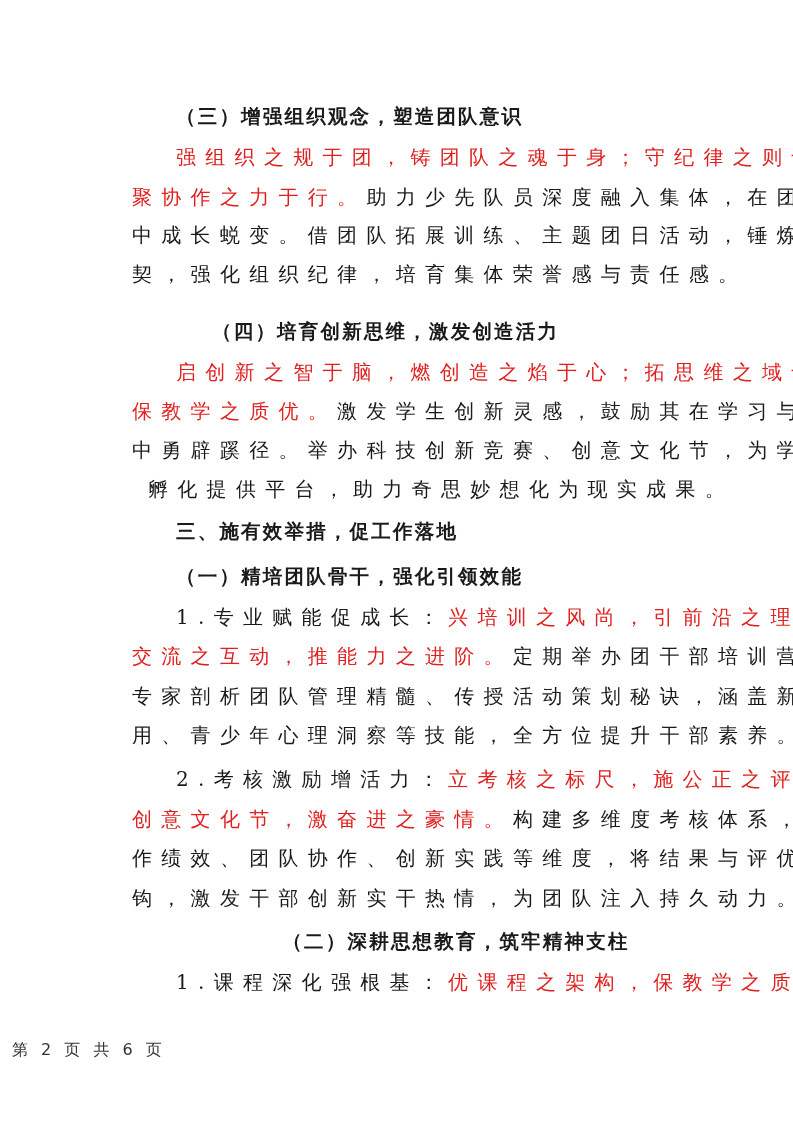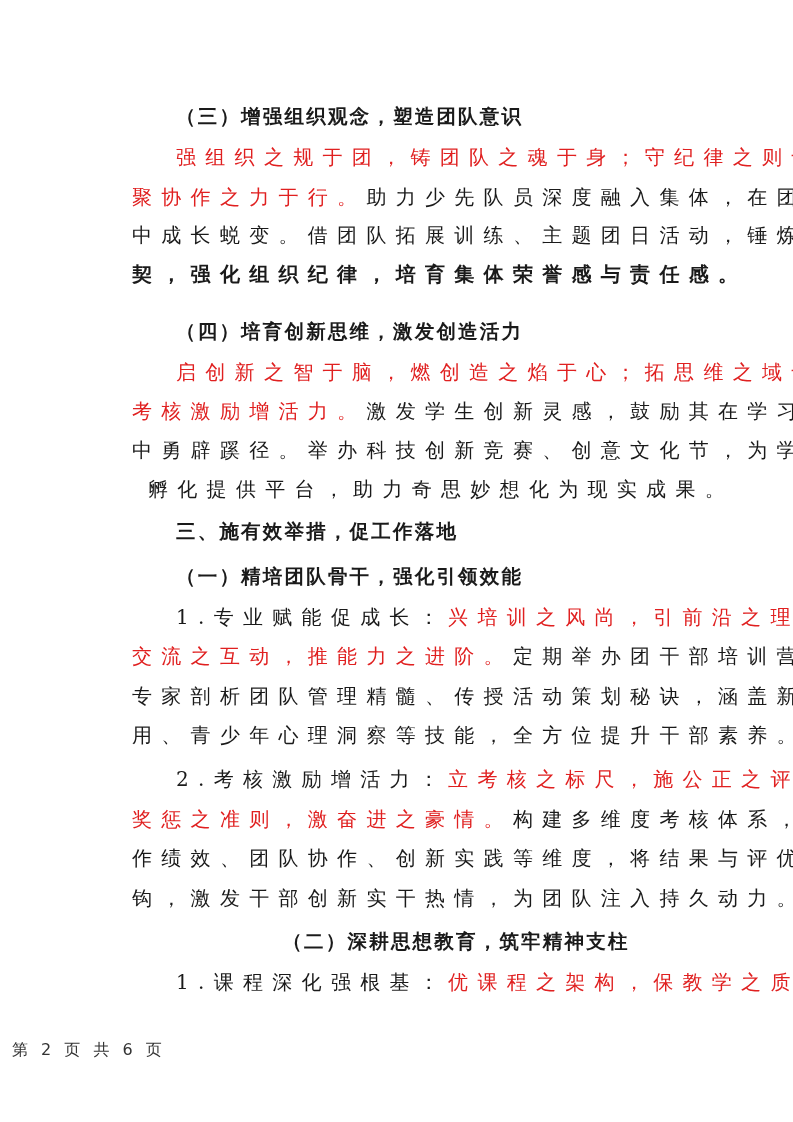--- a/index.html
+++ b/index.html
@@ -17,33 +17,33 @@
 </style>
 </head>
 <body>
 
 <div class="page">
   <div id="content">
       <div class="line indent heading" style="top: 102px;"><span class="black">（三）增强组织观念，塑造团队意识</span></div>
       <div class="line indent" style="top: 142px;"><span class="red">强组织之规于团，铸团队之魂于身；守纪律之则于内，</span></div>
       <div class="line" style="top: 182px;"><span class="red">聚协作之力于行。</span><span class="black">助力少先队员深度融入集体，在团队协作</span></div>
       <div class="line" style="top: 220px;"><span class="black">中成长蜕变。借团队拓展训练、主题团日活动，锤炼团队默</span></div>
-      <div class="line" style="top: 259px; font-weight: bold;"><span class="black">契，强化组织纪律，培育集体荣誉感与责任感。</span></div>
-      <div class="line indent heading" style="top: 317px;"><span class="black">（四）培育创新思维，激发创造活力</span></div>
+      <div class="line" style="top: 259px;"><span class="black">契，强化组织纪律，培育集体荣誉感与责任感。</span></div>
+      <div class="line indent heading" style="top: 317px; margin-left: 36px;"><span class="black">（四）培育创新思维，激发创造活力</span></div>
       <div class="line indent" style="top: 357px;"><span class="red">启创新之智于脑，燃创造之焰于心；拓思维之域于学，</span></div>
-      <div class="line" style="top: 396px;"><span class="red">考核激励增活力。</span><span class="black">激发学生创新灵感，鼓励其在学习与生活</span></div>
+      <div class="line" style="top: 396px;"><span class="red">保教学之质优。</span><span class="black">激发学生创新灵感，鼓励其在学习与生活</span></div>
       <div class="line" style="top: 435px;"><span class="black">中勇辟蹊径。举办科技创新竞赛、创意文化节，为学生创意</span></div>
       <div class="line" style="top: 474px; margin-left: 16px;"><span class="black">孵化提供平台，助力奇思妙想化为现实成果。</span></div>
       <div class="line indent heading" style="top: 517px;"><span class="black">三、施有效举措，促工作落地</span></div>
       <div class="line indent heading" style="top: 562px;"><span class="black">（一）精培团队骨干，强化引领效能</span></div>
       <div class="line indent" style="top: 602px;"><span class="black">1.专业赋能促成长：</span><span class="red">兴培训之风尚，引前沿之理念；促</span></div>
       <div class="line" style="top: 641px;"><span class="red">交流之互动，推能力之进阶。</span><span class="black">定期举办团干部培训营，诚邀</span></div>
       <div class="line" style="top: 681px;"><span class="black">专家剖析团队管理精髓、传授活动策划秘诀，涵盖新媒体运</span></div>
       <div class="line" style="top: 720px; text-align: right;"><span class="black">用、青少年心理洞察等技能，全方位提升干部素养。</span></div>
       <div class="line indent" style="top: 764px;"><span class="black">2.考核激励增活力：</span><span class="red">立考核之标尺，施公正之评定；明</span></div>
-      <div class="line" style="top: 804px;"><span class="red">奖惩之准则，激奋进之豪情。</span><span class="black">构建多维度考核体系，考量工</span></div>
+      <div class="line" style="top: 804px;"><span class="red">创意文化节，激奋进之豪情。</span><span class="black">构建多维度考核体系，考量工</span></div>
       <div class="line" style="top: 843px;"><span class="black">作绩效、团队协作、创新实践等维度，将结果与评优晋升挂</span></div>
       <div class="line" style="top: 883px;"><span class="black">钩，激发干部创新实干热情，为团队注入持久动力。</span></div>
       <div class="line indent heading" style="top: 927px; text-align: center;"><span class="black">（二）深耕思想教育，筑牢精神支柱</span></div>
       <div class="line indent" style="top: 967px;"><span class="black">1.课程深化强根基：</span><span class="red">优课程之架构，保教学之质优；编</span></div>
     </div>
   <div class="footer">第 2 页 共 6 页</div>
 </div>
 
 </body></html>

